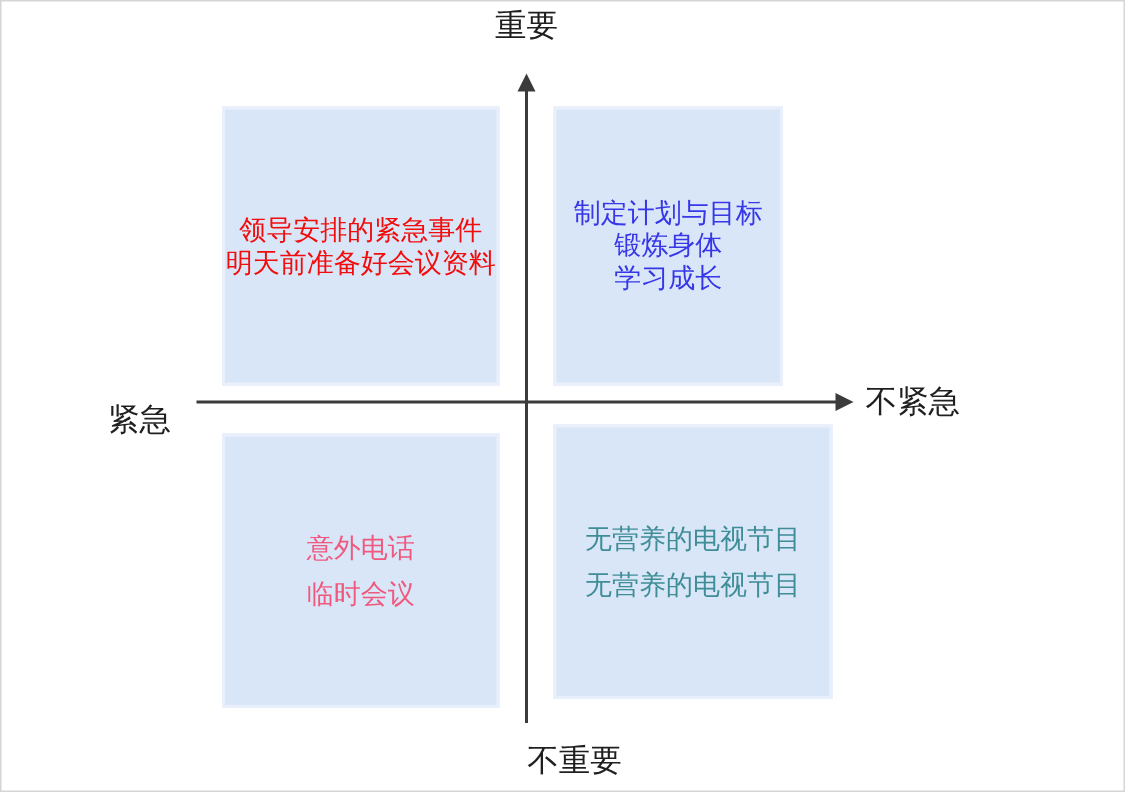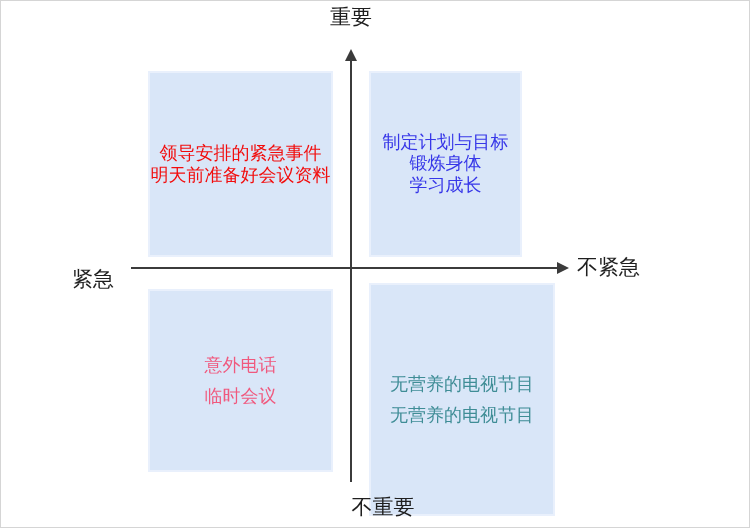--- a/index.html
+++ b/index.html
@@ -16,21 +16,21 @@
     position:absolute;
     background:var(--box_fill);
     border:2px solid var(--box_edge);
     display:flex;align-items:center;justify-content:center;
     text-align:center;
     box-sizing:border-box;
   }
   .q1{left:147px;top:70px;width:185px;height:186px;}
   .q2{left:368px;top:70px;width:153px;height:186px;justify-content:center;}
   .q3{left:147px;top:288px;width:185px;height:183px;}
-  .q4{left:368px;top:282px;width:186px;height:233px;}
+  .q4{left:368px;top:282px;width:186px;height:183px;}
   .qtext{font-size:18px;font-weight:400;}
   .qtext span{display:block;}
   .q1 .qtext{color:var(--q1_text);line-height:1.25;}
   .q2 .qtext{color:var(--q2_text);line-height:1.2;}
   .q3 .qtext{color:var(--q3_text);line-height:1.7;}
   .q4 .qtext{color:var(--q4_text);line-height:1.7;}
   
   .vline{position:absolute;left:349px;top:56px;width:2px;height:425px;background:var(--axis);}
   .hline{position:absolute;left:130px;top:266px;width:428px;height:2px;background:var(--axis);}
   .arrow{position:absolute;width:0;height:0;}

